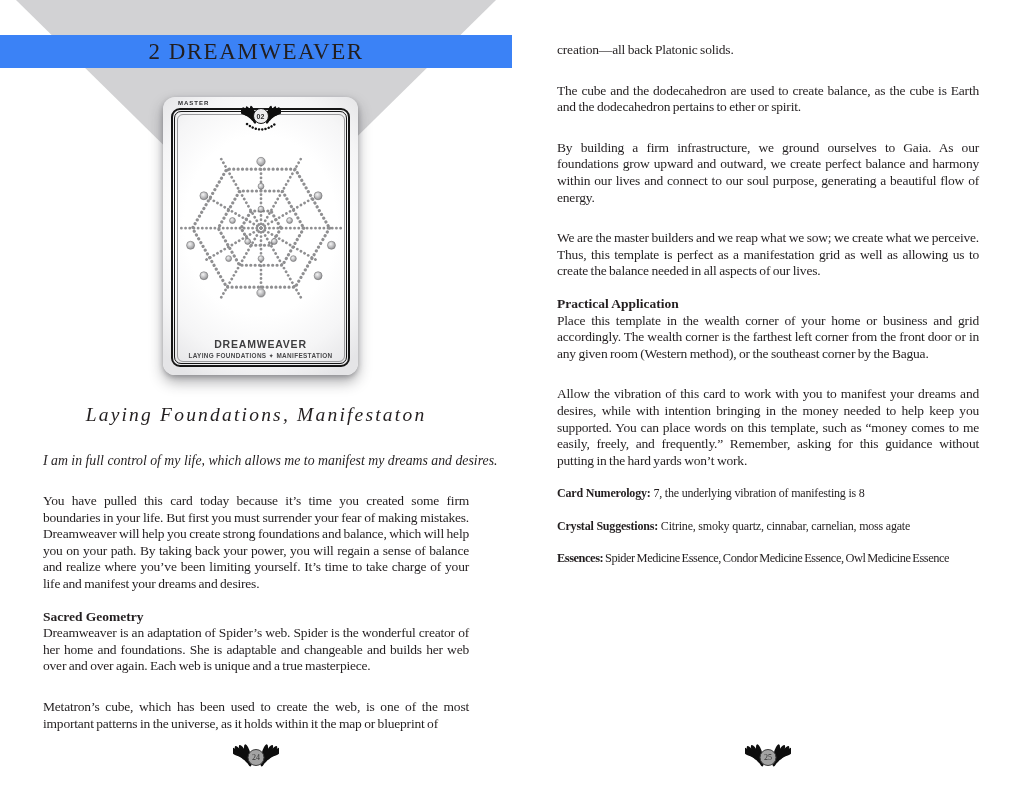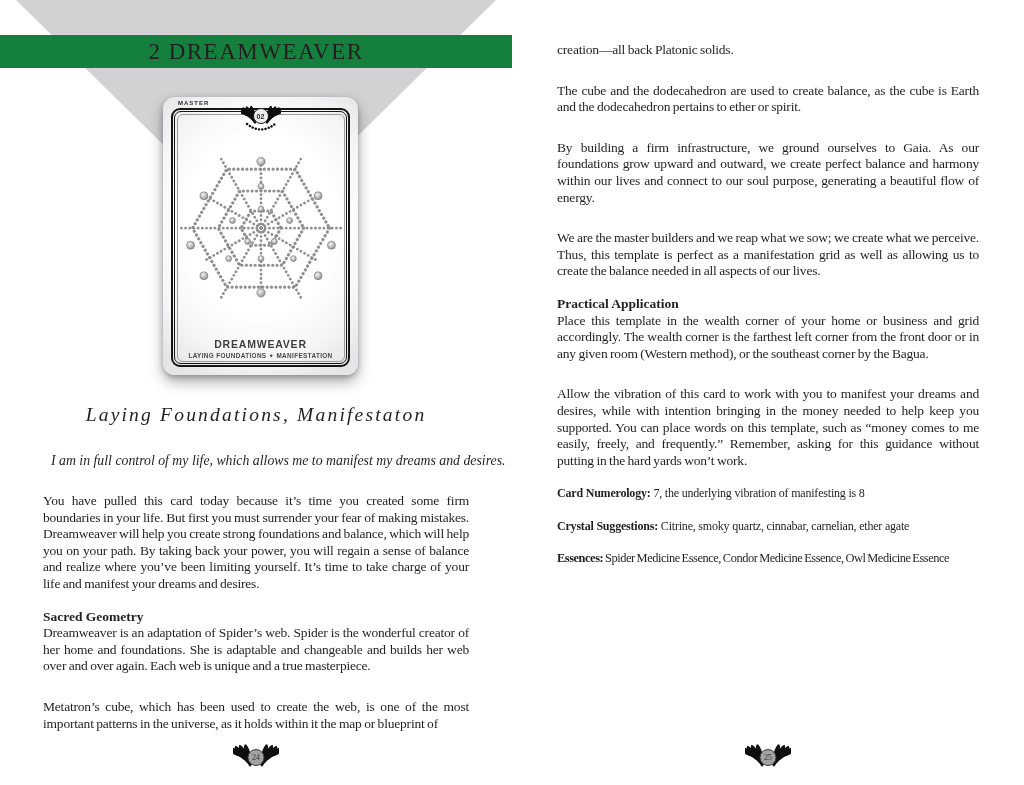--- a/index.html
+++ b/index.html
@@ -4,21 +4,21 @@
 <style>
   * { margin:0; padding:0; box-sizing:border-box; }
   html,body { background:#fff; }
   .spread {
     position:relative; width:1024px; height:785px; background:#ffffff;
     font-family:"Liberation Serif", serif; color:#231f20; overflow:hidden;
   }
   
   .triangle-svg { position:absolute; left:0; top:0; width:512px; height:240px; }
   .title-band {
-    position:absolute; left:0; top:35px; width:512px; height:33px; background:#15803d;
+    position:absolute; left:0; top:35px; width:512px; height:33px; background:#3b82f6;
     display:flex; align-items:center; justify-content:center;
   }
   .chapter-title { font-size:23px; font-weight:400; letter-spacing:1.5px; color:#221e1f; white-space:nowrap; }
   
   .card {
     position:absolute; left:163px; top:97px; width:195px; height:278px; border-radius:12px;
     background: radial-gradient(ellipse 75% 62% at 50% 46%, #ffffff 52%, #f5f5f6 78%, #e5e5e7 100%);
     box-shadow: 0 7px 14px rgba(40,40,45,.38), 0 2px 5px rgba(40,40,45,.28);
   }
   .card-deck-label {
@@ -50,21 +50,21 @@
   }
   .card-tagline {
     position:absolute; left:0; right:0; top:255px; text-align:center;
     font-family:"Liberation Sans","DejaVu Sans",sans-serif; font-size:6.4px; font-weight:700;
     letter-spacing:.35px; color:#48484a;
   }
   
   .left-text  { position:absolute; left:43px;  top:404px; width:426px; }
   .right-text { position:absolute; left:557px; top:42px;  width:422px; }
   .section-title { text-align:center; font-style:italic; font-size:19.5px; letter-spacing:2.2px; white-space:nowrap; }
-  .affirmation { margin-top:27px; text-align:center; font-style:italic; font-size:13.8px; white-space:nowrap;margin-left:8px; }
+  .affirmation { margin-top:27px; text-align:center; font-style:italic; font-size:13.8px; white-space:nowrap; }
   .body { margin-top:24px; text-align:justify; font-size:13.5px; line-height:16.6px; letter-spacing:-.2px; word-spacing:-.6px; }
   .right-text .body:first-child { margin-top:0; }
   .heading { margin-top:16px; font-weight:700; font-size:13.5px; line-height:16.6px; }
   .heading + .body { margin-top:0; }
   .attr { margin-top:16px; font-size:12px; line-height:16.6px; letter-spacing:-.2px; }
   .attr .b { font-weight:700; }
   .attr.condensed { font-size:12.4px; letter-spacing:-.45px; word-spacing:-.8px; }
   
   .emblem { position:absolute; width:54px; height:34px; }
   .emblem.left-emblem  { left:229px; top:741px; }
@@ -196,21 +196,21 @@
   <div class="right-text">
     <p class="body">creation—all back Platonic solids.</p>
     <p class="body">The cube and the dodecahedron are used to create balance, as the cube is Earth and the dodecahedron pertains to ether or spirit.</p>
     <p class="body">By building a firm infrastructure, we ground ourselves to Gaia. As our foundations grow upward and outward, we create perfect balance and harmony within our lives and connect to our soul purpose, generating a beautiful flow of energy.</p>
     <p class="body">We are the master builders and we reap what we sow; we create what we perceive. Thus, this template is perfect as a manifestation grid as well as allowing us to create the balance needed in all aspects of our lives.</p>
     <p class="heading">Practical Application</p>
     <p class="body">Place this template in the wealth corner of your home or business and grid accordingly. The wealth corner is the farthest left corner from the front door or in any given room (Western method), or the southeast corner by the Bagua.</p>
     <p class="body">Allow the vibration of this card to work with you to manifest your dreams and desires, while with intention bringing in the money needed to help keep you supported. You can place words on this template, such as “money comes to me easily, freely, and frequently.” Remember, asking for this guidance without putting in the hard yards won’t work.</p>
 
     <p class="attr"><span class="b">Card Numerology:</span> <span>7, the underlying vibration of manifesting is 8</span></p>
-    <p class="attr"><span class="b">Crystal Suggestions:</span> <span>Citrine, smoky quartz, cinnabar, carnelian, ether agate</span></p>
+    <p class="attr"><span class="b">Crystal Suggestions:</span> <span>Citrine, smoky quartz, cinnabar, carnelian, moss agate</span></p>
     <p class="attr condensed"><span class="b">Essences:</span> <span>Spider Medicine Essence, Condor Medicine Essence, Owl Medicine Essence</span></p>
   </div>
 
   <div class="emblem right-emblem">
     <svg class="wing l" viewBox="0 0 24 30">
         <use href="#wingShape"></use>
       </svg>
     <svg class="wing r" viewBox="0 0 24 30">
         <use href="#wingShape"></use>
       </svg>

